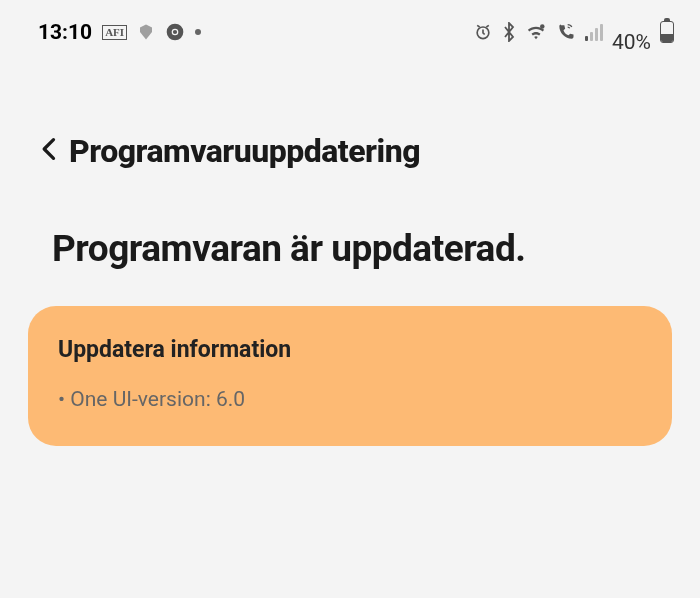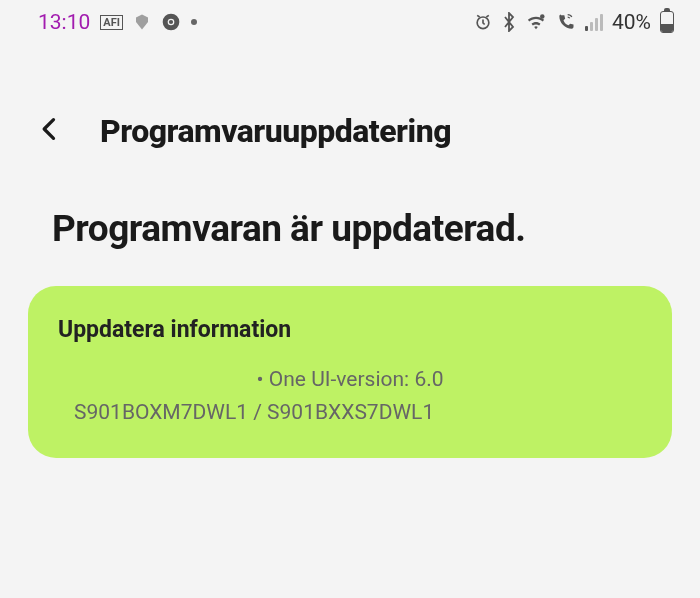--- a/index.html
+++ b/index.html
@@ -28,45 +28,47 @@
       align-items: center;
       gap: 10px;
     }
     .status-right {
       display: flex;
       align-items: center;
       gap: 9px;
     }
     .time {
       font-size: 21px;
-      font-weight: 400;
-      color: #a21caf;
+      font-weight: 700;
+      color: #000000;
     }
     .badge {
       font-size: 11px;
       font-weight: 700;
       border: 1.5px solid #555;
       padding: 1px 2px;
       color: #555;
       line-height: 1;
+      font-family: Liberation Serif, serif;
     }
     .icon {
       display: inline-flex;
       align-items: center;
       justify-content: center;
     }
     .dot {
       width: 6px;
       height: 6px;
       border-radius: 50%;
       background: #666;
     }
     .battery-pct {
       font-size: 21px;
       color: #333;
+      margin-top: 20px;
     }
     .battery-icon {
       width: 14px;
       height: 22px;
       border: 1.5px solid #555;
       border-radius: 3px;
       position: relative;
       display: flex;
       align-items: flex-end;
     }
@@ -98,57 +100,56 @@
       border-radius: 1px;
     }
     .signal-bars span:nth-child(1){height:5px;background:#555}
     .signal-bars span:nth-child(2){height:9px}
     .signal-bars span:nth-child(3){height:13px}
     .signal-bars span:nth-child(4){height:17px}
 
     .header {
       display: flex;
       align-items: center;
-      gap: 36px;
+      gap: 5px;
       padding: 72px 36px 8px 36px;
     }
     .back-btn svg {
       width: 28px;
       height: 28px;
     }
     .page-title {
       font-size: 32px;
       font-weight: 800;
       letter-spacing: -0.5px;
     }
     .main-msg {
       font-size: 37px;
       font-weight: 700;
       padding: 48px 52px 34px 52px;
       line-height: 1.25;
       letter-spacing: -0.5px;
     }
     .card {
-      background: #bef264;
+      background: #fdba74;
       margin: 0 28px;
       border-radius: 28px;
       padding: 30px 30px 30px 30px;
     }
     .card-title {
       font-size: 23px;
       font-weight: 700;
       color: #222;
       margin-bottom: 20px;
     }
     .info-line {
       font-size: 21px;
       color: #666;
       line-height: 1.55;
       padding-left: 0;
-      text-align: center;
     }
     .info-line::before {
       content: "• ";
     }
     .info-continuation {
       font-size: 21px;
       color: #666;
       line-height: 1.55;
       padding-left: 16px;
     }
@@ -219,14 +220,13 @@
       </svg>
   </span>
   <h1 class="page-title">Programvaruuppdatering</h1>
 </div>
 
 <div class="main-msg">Programvaran är uppdaterad.</div>
 
 <div class="card">
   <div class="card-title">Uppdatera information</div>
   <div class="info-line"><span>One UI-version: </span><span>6.0</span></div>
-  <div class="info-continuation">S901BOXM7DWL1 / S901BXXS7DWL1</div>
 </div>
 
 </body></html>

